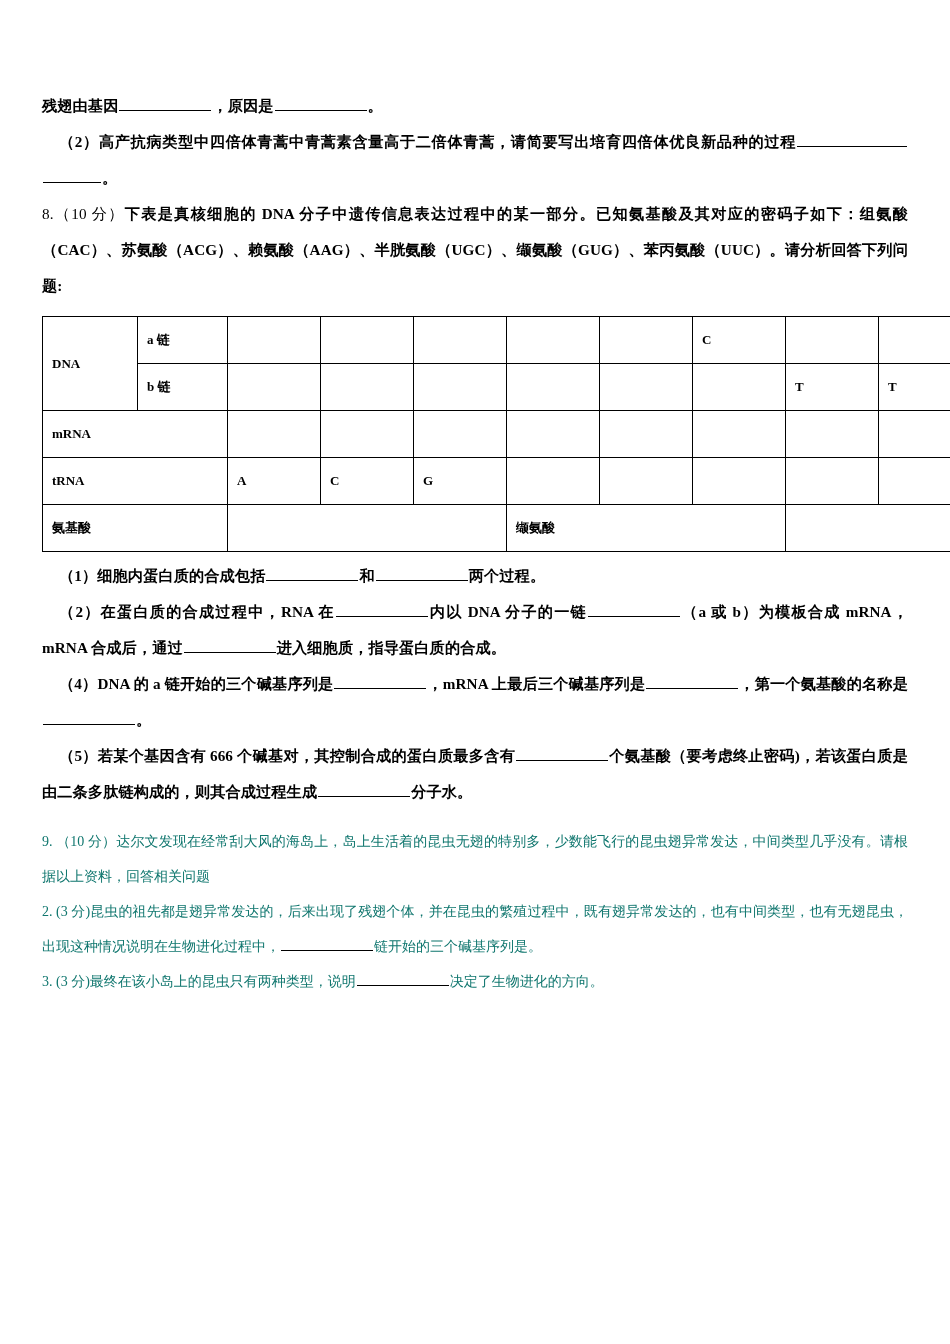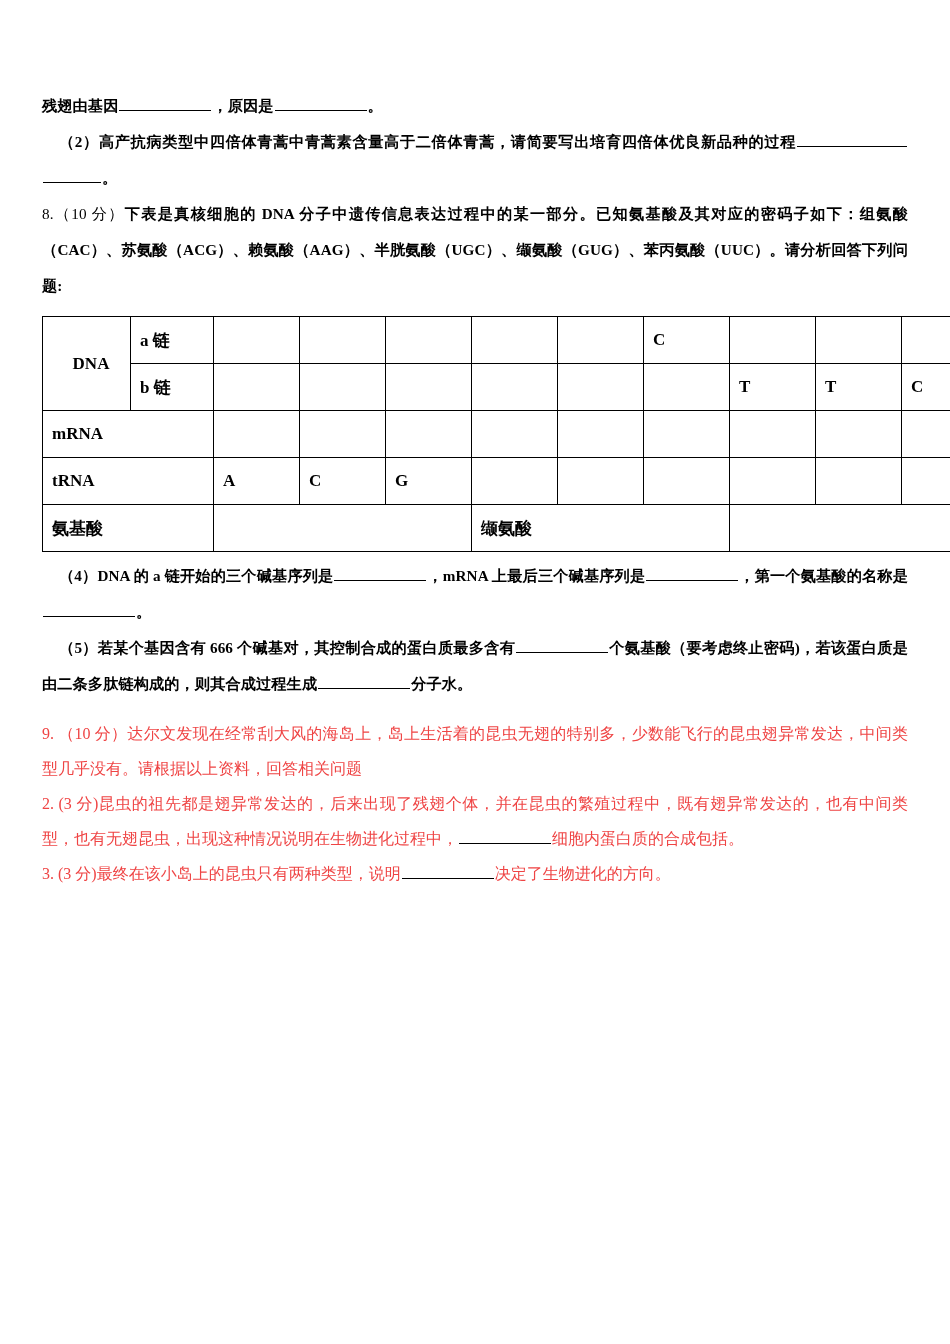--- a/index.html
+++ b/index.html
@@ -55,37 +55,37 @@
   
   table.dna-table {
     border-collapse: collapse;
     width: 860px;
     margin: 12px 0 6px 0;
     table-layout: fixed;
   }
   table.dna-table td {
     border: 1.2px solid #000;
     height: 46px;
-    font-size: 17px;
+    font-size: 13px;
     font-weight: bold;
-    padding: 0 0 0 9px;
+    padding: 0 7px 0 9px;
     vertical-align: middle;
     font-family: "Liberation Serif", "DejaVu Serif", serif;
   }
-  td.lbl { width: 78px; text-align: center; }
+  td.lbl { width: 78px; }
   td.sub-lbl { width: 73px; }
   td.cellcol { width: 76px; }
 
   
   .q9 {
-    font-size: 16px;
+    font-size: 14px;
     line-height: 35px;
     text-align: justify;
     margin: 0;
-    color: #ef4444;
+    color: #0f766e;
   }
   .q9 .blank { border-bottom-width: 1.1px; }
   .gap-top { margin-top: 14px; }
 </style>
 </head>
 <body>
 
 <div class="page">
 
   <p class="para bold">
@@ -154,40 +154,46 @@
       </tr>
       <tr>
         <td colspan="2">氨基酸</td>
         <td colspan="3"></td>
         <td colspan="3">缬氨酸</td>
         <td colspan="3"></td>
       </tr>
     </tbody>
   </table>
 
-
+  <p class="para bold indent">
+    <span>（1）细胞内蛋白质的合成包括</span><span class="blank b-lg"></span><span>和</span><span class="blank b-lg"></span><span>两个过程。</span>
+  </p>
+
+  <p class="para bold indent">
+    <span>（2）在蛋白质的合成过程中，RNA 在</span><span class="blank b-lg"></span><span>内以 DNA 分子的一链</span><span class="blank b-lg"></span><span>（a 或 b）为模板合成 mRNA，mRNA 合成后，通过</span><span class="blank b-lg"></span><span>进入细胞质，指导蛋白质的合成。</span>
+  </p>
 
 
   <p class="para bold indent">
     <span>（4）DNA 的 a 链开始的三个碱基序列是</span><span class="blank b-lg"></span><span>，mRNA 上最后三个碱基序列是</span><span class="blank b-lg"></span><span>，第一个氨基酸的名称是</span><span class="blank b-lg"></span><span>。</span>
   </p>
 
   <p class="para bold indent">
     <span>（5）若某个基因含有 666 个碱基对，其控制合成的蛋白质最多含有</span><span class="blank b-lg"></span><span>个氨基酸（要考虑终止密码)，若该蛋白质是由二条多肽链构成的，则其合成过程生成</span><span class="blank b-lg"></span><span>分子水。</span>
   </p>
 
   <p class="q9 gap-top">
     <span>9.</span>
     <span>（10 分）</span><span>达尔文发现在经常刮大风的海岛上，岛上生活着的昆虫无翅的特别多，少数能飞行的昆虫翅异常发达，中间类型几乎没有。请根据以上资料，回答相关问题</span>
   </p>
 
 
   <p class="q9">
     <span>2.</span>
-    <span>(3 分)</span><span>昆虫的祖先都是翅异常发达的，后来出现了残翅个体，并在昆虫的繁殖过程中，既有翅异常发达的，也有中间类型，也有无翅昆虫，出现这种情况说明在生物进化过程中，</span><span class="blank b-lg"></span><span>细胞内蛋白质的合成包括。</span>
+    <span>(3 分)</span><span>昆虫的祖先都是翅异常发达的，后来出现了残翅个体，并在昆虫的繁殖过程中，既有翅异常发达的，也有中间类型，也有无翅昆虫，出现这种情况说明在生物进化过程中，</span><span class="blank b-lg"></span><span>链开始的三个碱基序列是。</span>
   </p>
 
   <p class="q9">
     <span>3.</span>
     <span>(3 分)</span><span>最终在该小岛上的昆虫只有两种类型，说明</span><span class="blank b-lg"></span><span>决定了生物进化的方向。</span>
   </p>
 
 
 </div>
 

